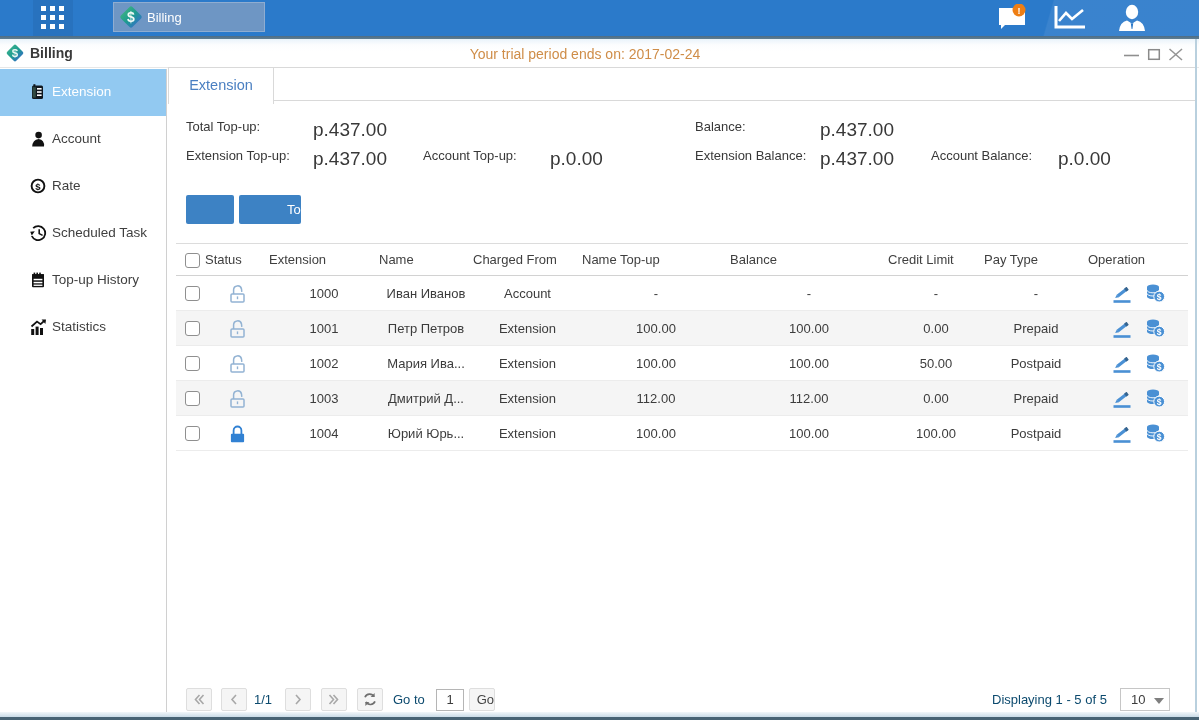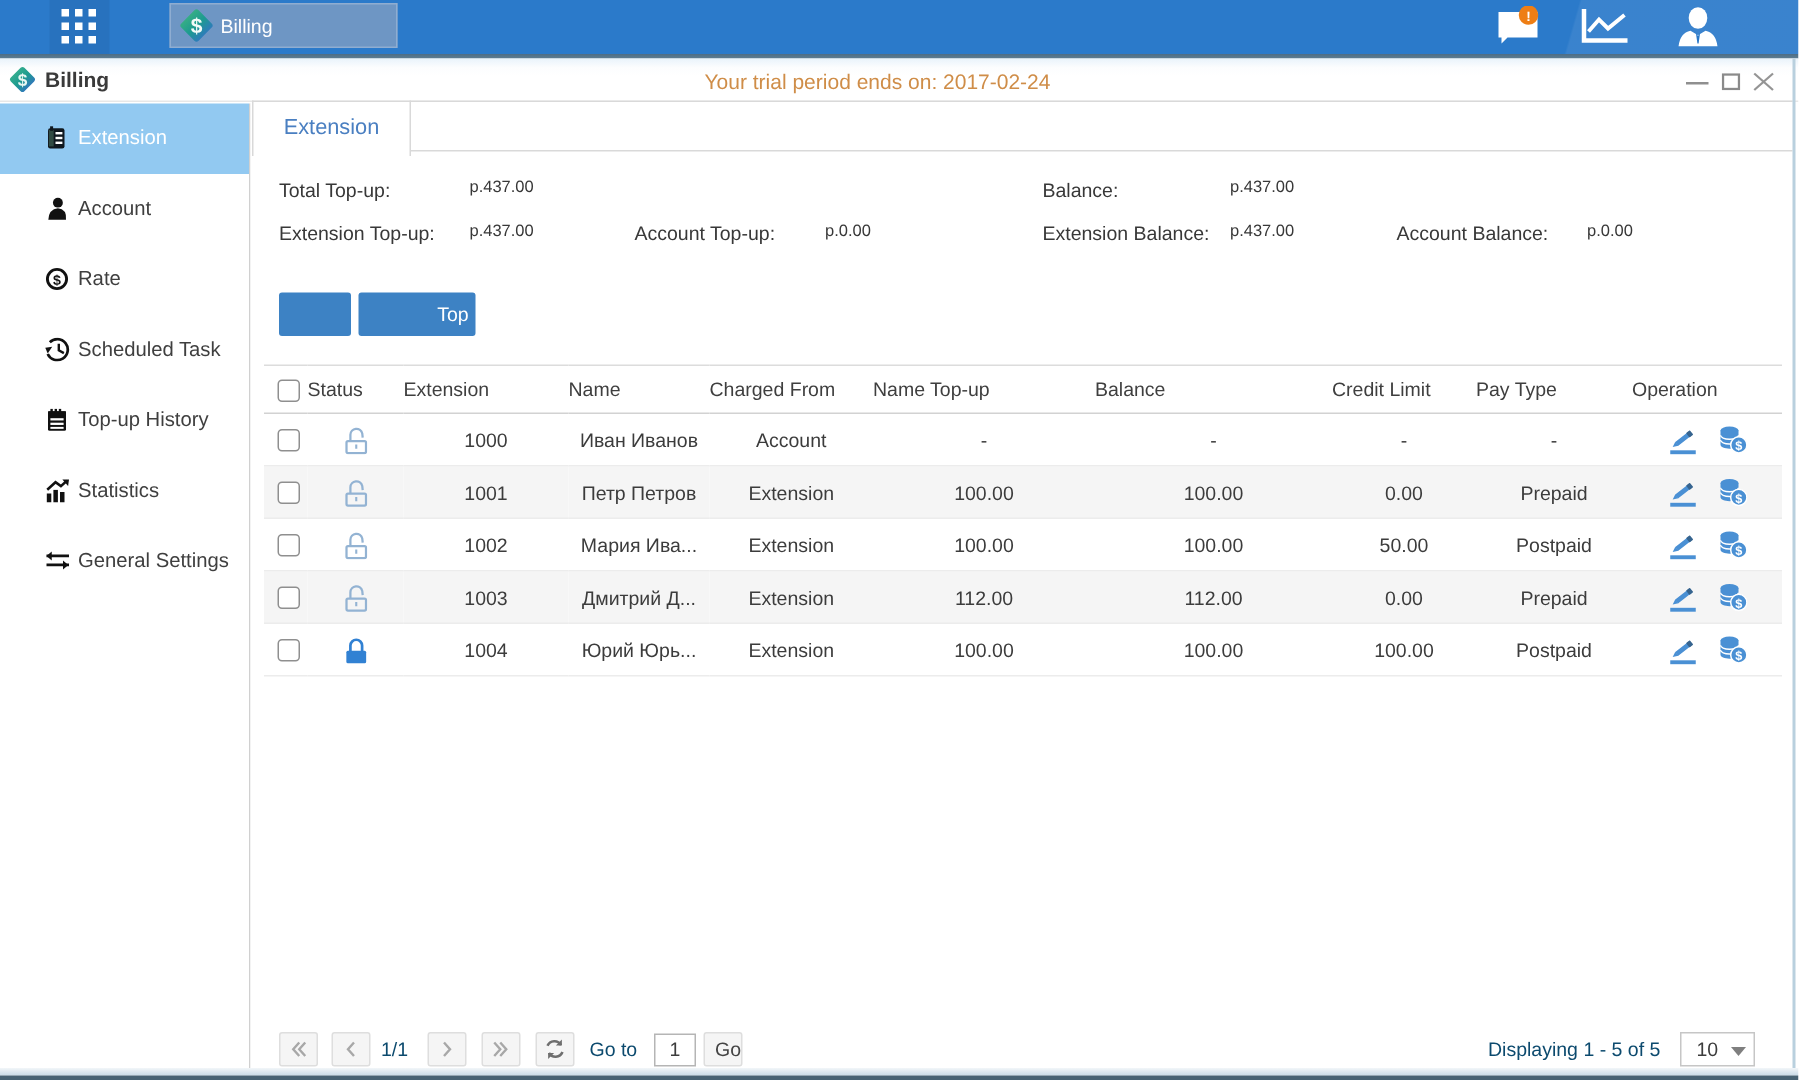--- a/index.html
+++ b/index.html
@@ -44,21 +44,21 @@
 
 
 #tabfill { left:107px; top:-2px; width:921px; height:34px; background:#fff;
   border-top:1px solid #d9d9d9; border-bottom:1px solid #d9d9d9; }
 #tabactive { left:1px; top:-2px; width:106px; height:37px; background:#fff;
   border:1px solid #d9d9d9; border-bottom:none; text-align:center;
   color:#4a7fc1; font-size:14.5px; line-height:35px; }
 
 
 .slabel { position:absolute; font-size:13px; font-weight:normal; color:#383838; white-space:nowrap; }
-.sval { position:absolute; font-size:11px; color:#383838; white-space:nowrap; }
+.sval { position:absolute; font-size:19px; color:#383838; white-space:nowrap; }
 
 
 .btn { position:absolute; top:126px; height:29px; background:#3d82c4; color:#fff;
   font-size:13px; text-align:center; line-height:29px; border-radius:2px;padding-left:48px; }
 
 
 #tbl { position:absolute; left:9px; top:174px; width:1012px; border-collapse:collapse; table-layout:fixed; }
 #tbl th { height:32px; font-weight:normal; font-size:13px; color:#3f3f3f;
   border-top:1px solid #dcdcdc; border-bottom:1px solid #d2d2d2; text-align:left; }
 #tbl td { height:35px; font-size:13px; color:#3c3c3c; text-align:center;
@@ -230,29 +230,20 @@
         <rect x="2" y="2.2" width="12" height="3" fill="#111"></rect>
         <rect x="3.6" y="0.6" width="1.6" height="3" fill="#111"></rect>
         <rect x="6.4" y="0.6" width="1.6" height="3" fill="#111"></rect>
         <rect x="9.2" y="0.6" width="1.6" height="3" fill="#111"></rect>
         <rect x="3.6" y="6.8" width="8.8" height="1.5" fill="#fff"></rect>
         <rect x="3.6" y="9.8" width="8.8" height="1.5" fill="#fff"></rect>
         <rect x="3.6" y="12.6" width="8.8" height="1.3" fill="#fff"></rect>
       </svg>
       <div class="label">Top-up History</div>
     </div>
-    <div class="sitem" style="top:282px">
-      <svg width="17" height="16" viewBox="0 0 17 16">
-        <line x1="1" y1="4.6" x2="16" y2="4.6" stroke="#111" stroke-width="1.8"></line>
-        <line x1="1" y1="10.6" x2="16" y2="10.6" stroke="#111" stroke-width="1.8"></line>
-        <path d="M4.5 1.6 l-3.5 3 l3.5 3 z" fill="#111"></path>
-        <path d="M12 7.6 l3.5 3 l-3.5 3 z" fill="#111"></path>
-      </svg>
-      <div class="label">General Settings</div>
-    </div>
   </div>
 
   <div class="abs" id="content">
     <div class="abs" id="tabfill"></div>
     <div class="abs" id="tabactive">Extension</div>
 
     <div class="slabel" style="left:19px;top:50px">Total Top-up:</div>
     <div class="sval" style="left:146px;top:50px">p.437.00</div>
     <div class="slabel" style="left:528px;top:50px">Balance:</div>
     <div class="sval" style="left:653px;top:50px">p.437.00</div>
@@ -260,21 +251,21 @@
     <div class="slabel" style="left:19px;top:79px">Extension Top-up:</div>
     <div class="sval" style="left:146px;top:79px">p.437.00</div>
     <div class="slabel" style="left:256px;top:79px">Account Top-up:</div>
     <div class="sval" style="left:383px;top:79px">p.0.00</div>
     <div class="slabel" style="left:528px;top:79px">Extension Balance:</div>
     <div class="sval" style="left:653px;top:79px">p.437.00</div>
     <div class="slabel" style="left:764px;top:79px">Account Balance:</div>
     <div class="sval" style="left:891px;top:79px">p.0.00</div>
 
     <div class="btn" style="left:19px;width:45px">Edit</div>
-    <div class="btn" style="left:72px;width:78px">Top Up</div>
+    <div class="btn" style="left:72px;width:62px">Top Up</div>
 
     <table id="tbl" cellspacing="0">
       <colgroup>
         <col style="width:29px">
           <col style="width:64px">
           <col style="width:110px">
         <col style="width:94px">
           <col style="width:109px">
           <col style="width:148px">
         <col style="width:158px">

